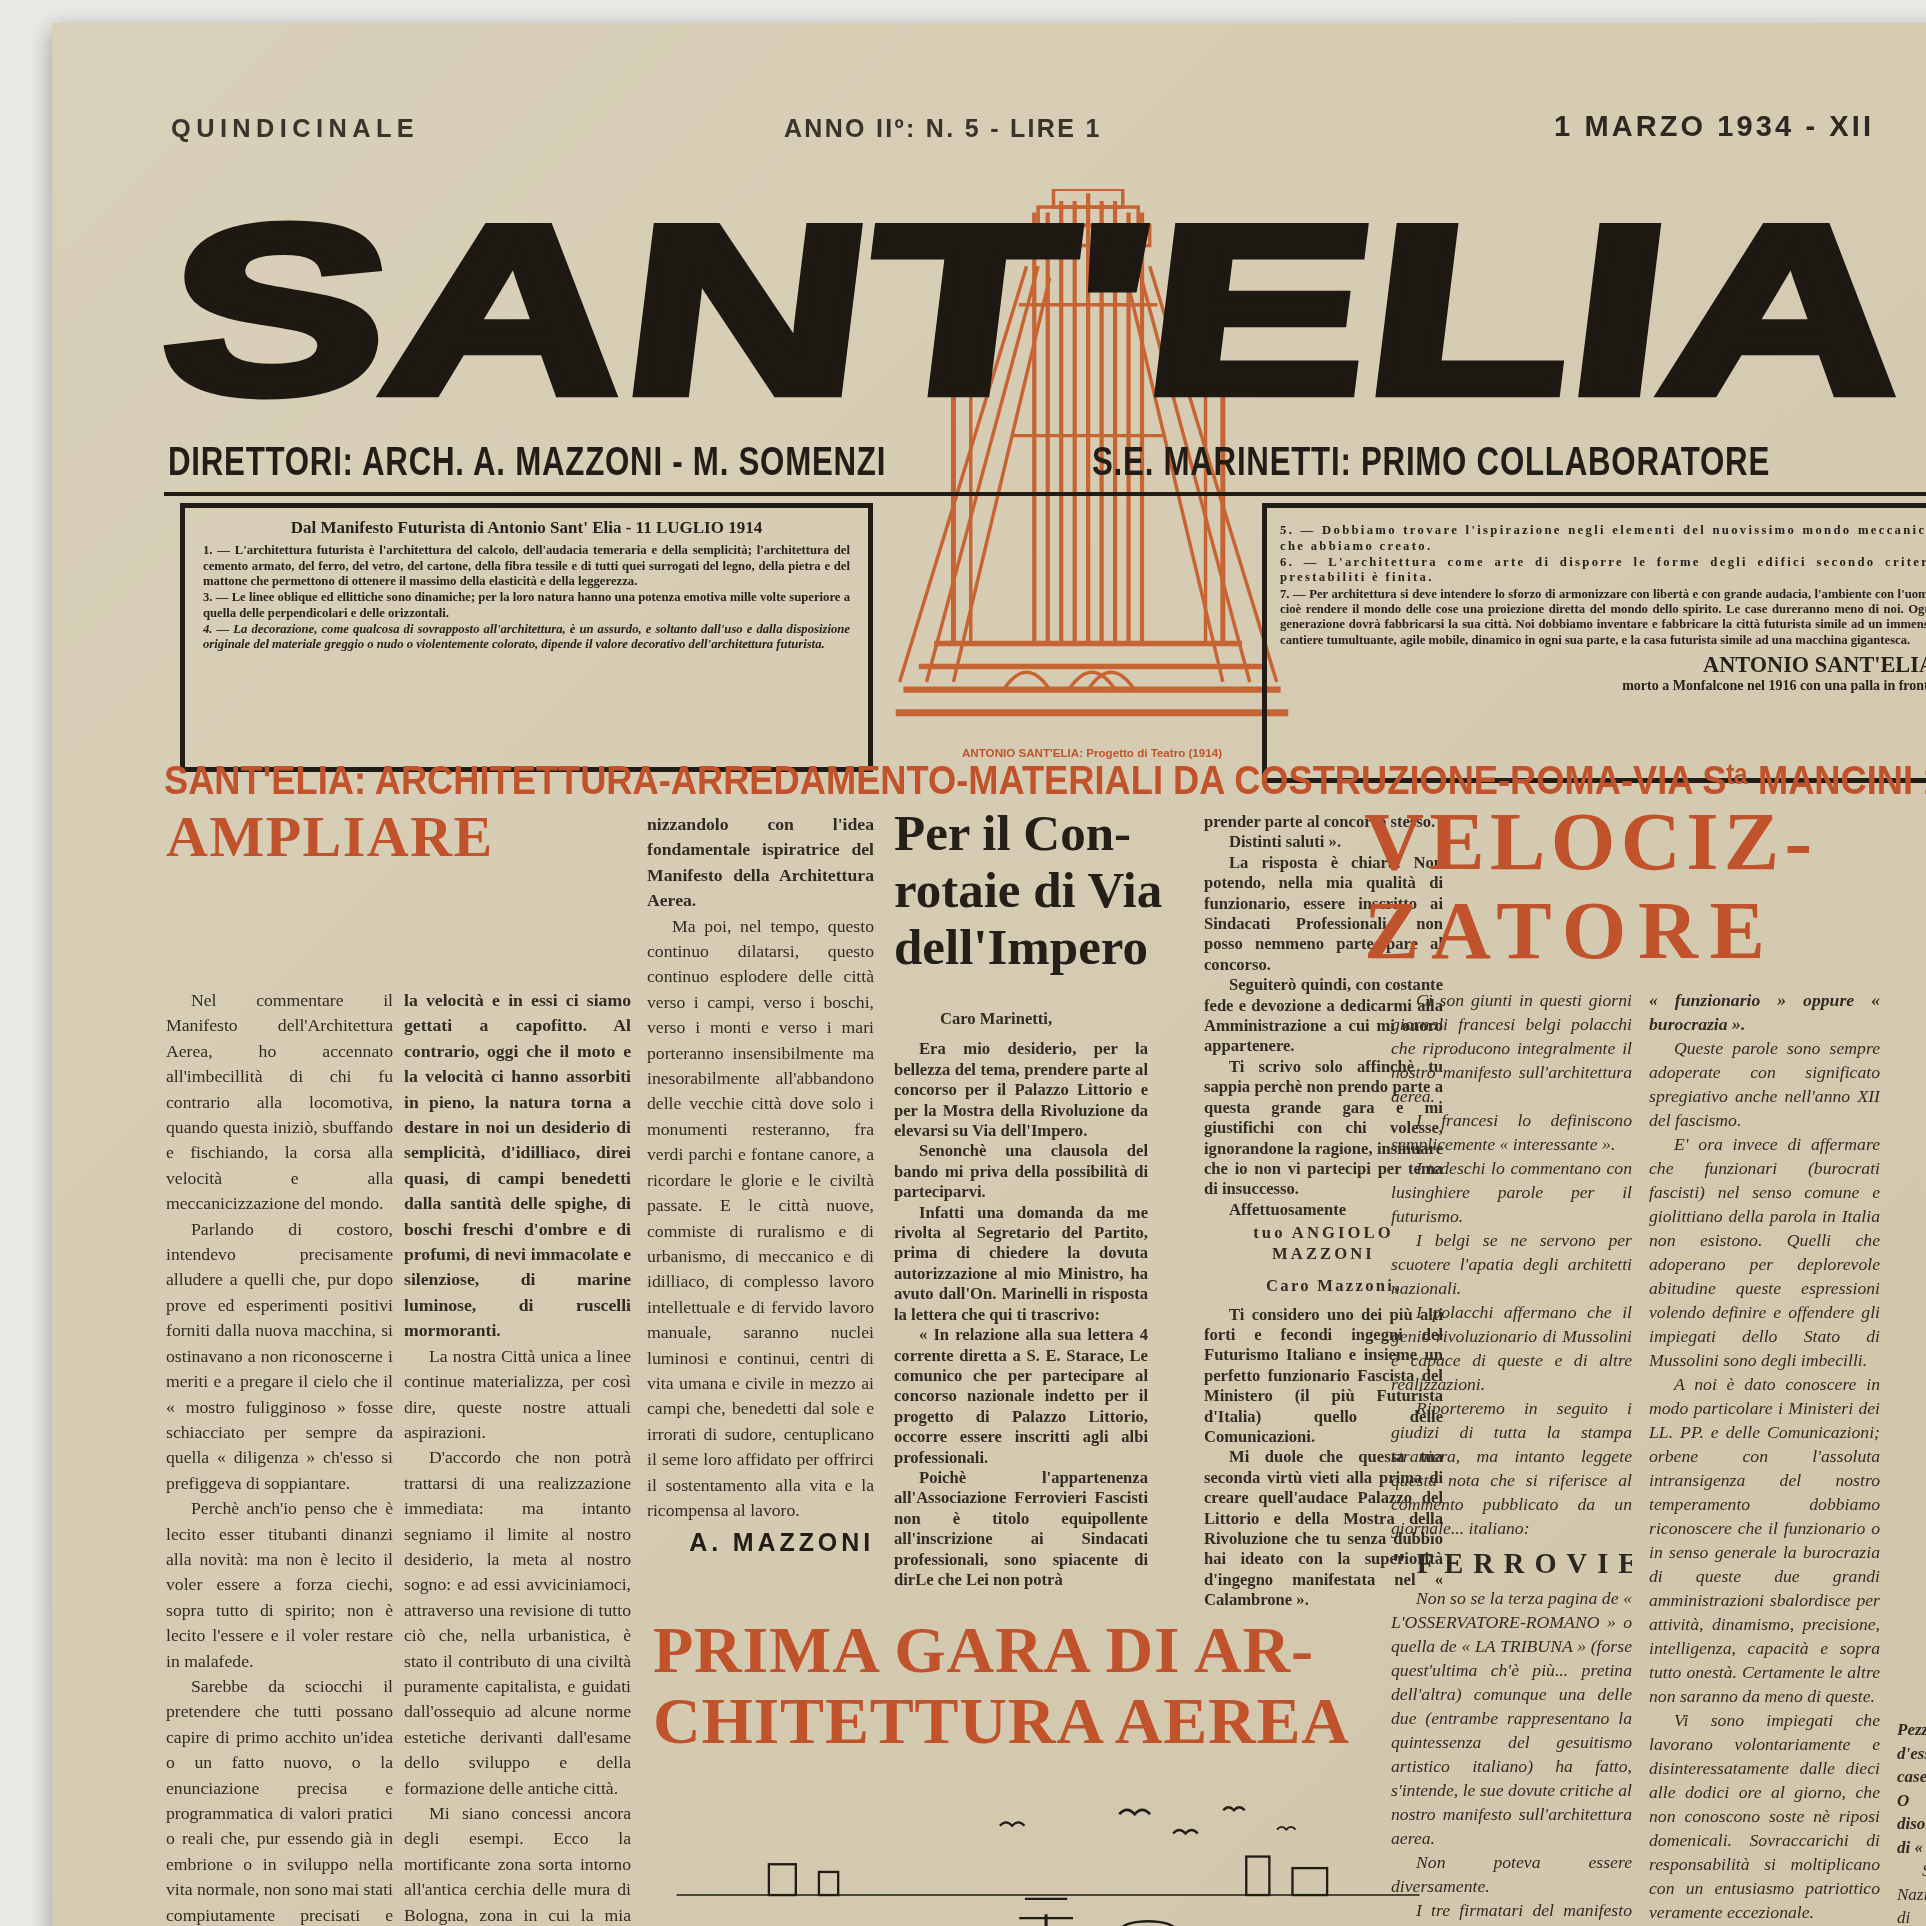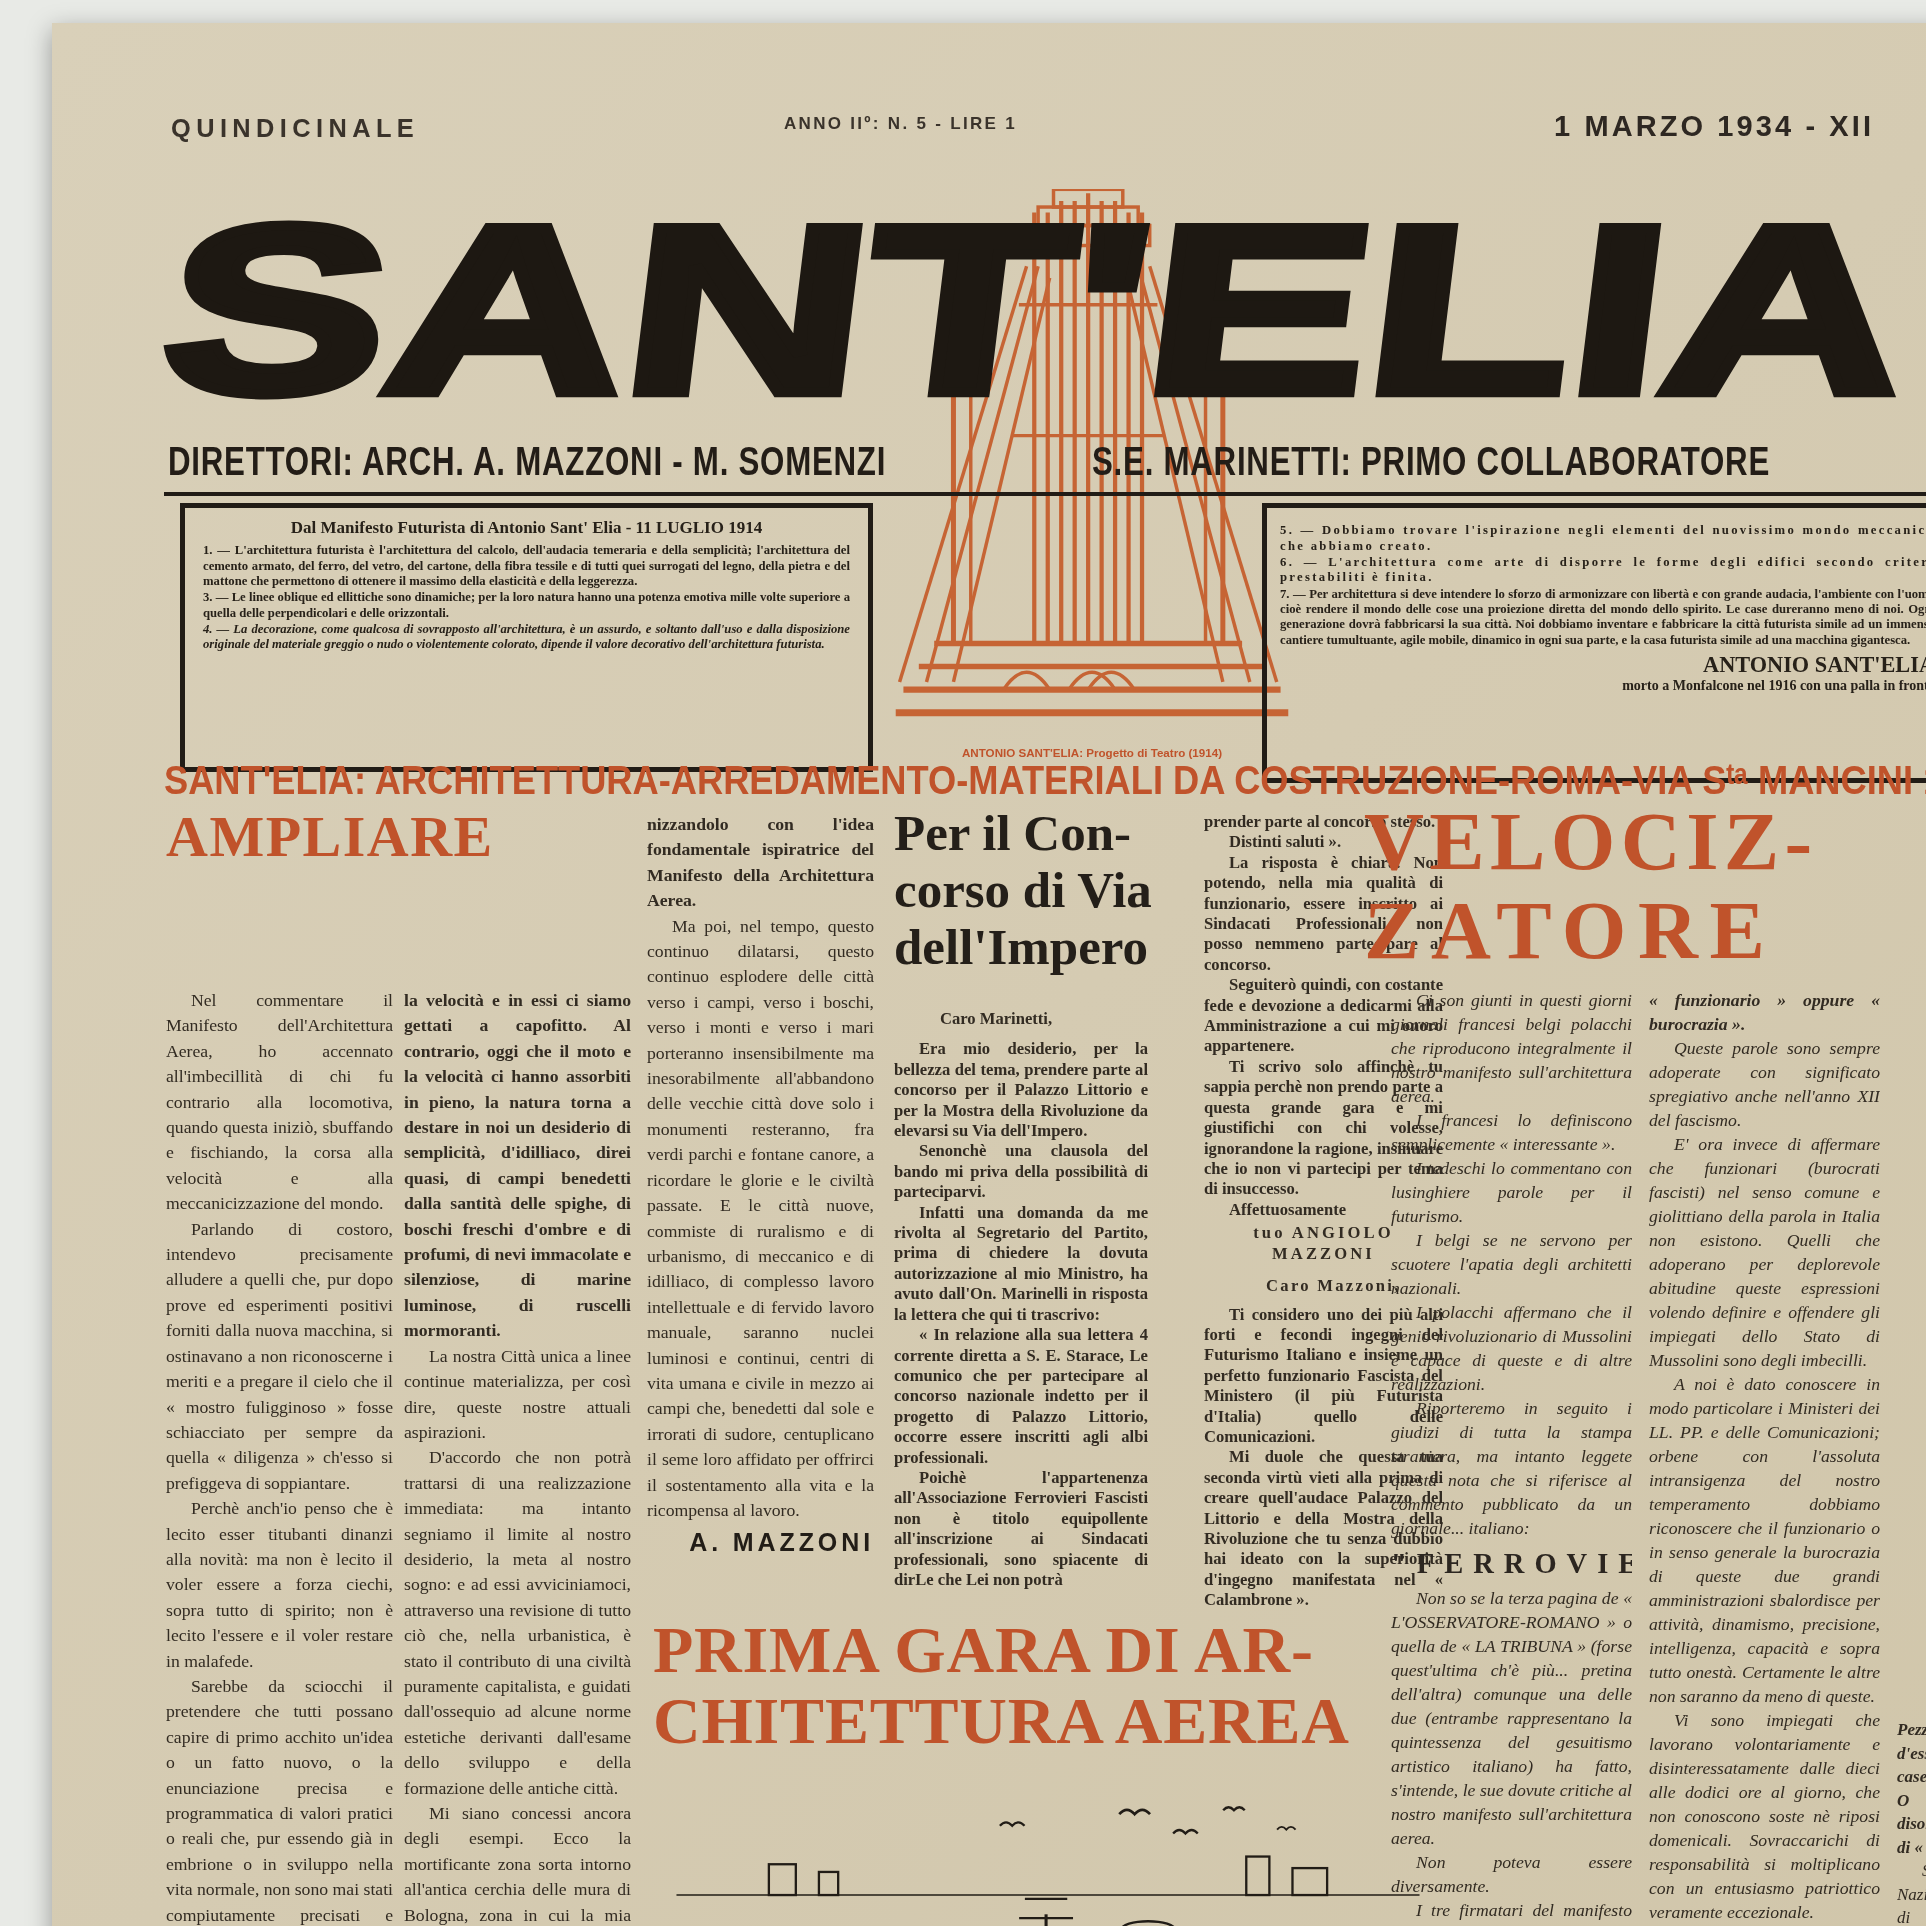--- a/index.html
+++ b/index.html
@@ -24,21 +24,21 @@
   .spread{letter-spacing:2.3px;}
   .subhead{font-family:"Liberation Serif",serif;font-weight:bold;color:#2c2620;text-align:center;}
   .sig{font-weight:bold;text-align:right;text-indent:0;}
 </style>
 </head>
 <body>
 
 <div class="page">
 
   <div class="abs sans" style="left:119px;top:91px;font-size:25.4px;font-weight:bold;letter-spacing:5.4px;color:#3a332b;">QUINDICINALE</div>
-  <div class="abs sans" style="left:732px;top:91px;font-size:17px;font-weight:bold;letter-spacing:2.3px;color:#3a332b;text-align:center;">ANNO IIº: N. 5 - LIRE 1</div>
+  <div class="abs sans" style="left:732px;top:91px;font-size:25px;font-weight:bold;letter-spacing:2.3px;color:#3a332b;text-align:center;">ANNO IIº: N. 5 - LIRE 1</div>
   <div class="abs sans" style="left:1502px;top:87px;font-size:29px;font-weight:bold;letter-spacing:3.1px;color:#2e2822;text-align:center;">1 MARZO 1934 - XII</div>
 
   <svg class="abs" style="left:786px;top:166px;" width="508" height="551" viewBox="0 0 1320 1430">
     <g stroke="#c66434" fill="none" stroke-width="9">
 
       <g stroke-width="11">
         <line x1="510" y1="60" x2="510" y2="1180"></line>
           <line x1="545" y1="60" x2="545" y2="1180"></line>
         <line x1="580" y1="30" x2="580" y2="1180"></line>
           <line x1="615" y1="30" x2="615" y2="1180"></line>
@@ -120,21 +120,21 @@
 
   </div>
   <div class="abs col serif ink just" style="left:595px;top:789px;width:227px;height:794px;font-size:17.7px;line-height:25.4px;">
     <p class="noind">nizzandolo con l'idea fondamentale ispiratrice del Manifesto della Architettura Aerea.</p>
     <p>Ma poi, nel tempo, questo continuo dilatarsi, questo continuo esplodere delle città verso i campi, verso i boschi, verso i monti e verso i mari porteranno insensibilmente ma inesorabilmente all'abbandono delle vecchie città dove solo i monumenti resteranno, fra verdi parchi e fontane canore, a ricordare le glorie e le civiltà passate. E le città nuove, commiste di ruralismo e di urbanismo, di meccanico e di idilliaco, di complesso lavoro intellettuale e di fervido lavoro manuale, saranno nuclei luminosi e continui, centri di vita umana e civile in mezzo ai campi che, benedetti dal sole e irrorati di sudore, centuplicano il seme loro affidato per offrirci il sostentamento alla vita e la ricompensa al lavoro.</p>
     <div class="sig sans" style="font-size:25px;letter-spacing:3.9px;margin-top:7px;color:#221d17;">A. MAZZONI</div>
   </div>
 
   <div class="abs serif" style="left:842px;top:782px;width:277px;font-weight:bold;color:#241f19;font-size:51px;line-height:57px;">
     <div>Per il Con-</div>
-    <div>corso di Via</div>
+    <div>rotaie di Via</div>
     <div>dell'Impero</div>
   </div>
   <div class="abs col serif ink just" style="left:842px;top:986px;width:254px;height:601px;font-size:16.6px;line-height:20.4px;font-weight:bold;">
     <div class="noind" style="text-indent:46px;margin-bottom:10px;">Caro Marinetti,</div>
     <p>Era mio desiderio, per la bellezza del tema, prendere parte al concorso per il Palazzo Littorio e per la Mostra della Rivoluzione da elevarsi su Via dell'Impero.</p>
     <p>Senonchè una clausola del bando mi priva della possibilità di parteciparvi.</p>
     <p>Infatti una domanda da me rivolta al Segretario del Partito, prima di chiedere la dovuta autorizzazione al mio Ministro, ha avuto dall'On. Marinelli in risposta la lettera che qui ti trascrivo:</p>
     <p>« In relazione alla sua lettera 4 corrente diretta a S. E. Starace, Le comunico che per partecipare al concorso nazionale indetto per il progetto di Palazzo Littorio, occorre essere inscritti agli albi professionali.</p>
     <p>Poichè l'appartenenza all'Associazione Ferrovieri Fascisti non è titolo equipollente all'inscrizione ai Sindacati professionali, sono spiacente di dirLe che Lei non potrà</p>
   </div>

